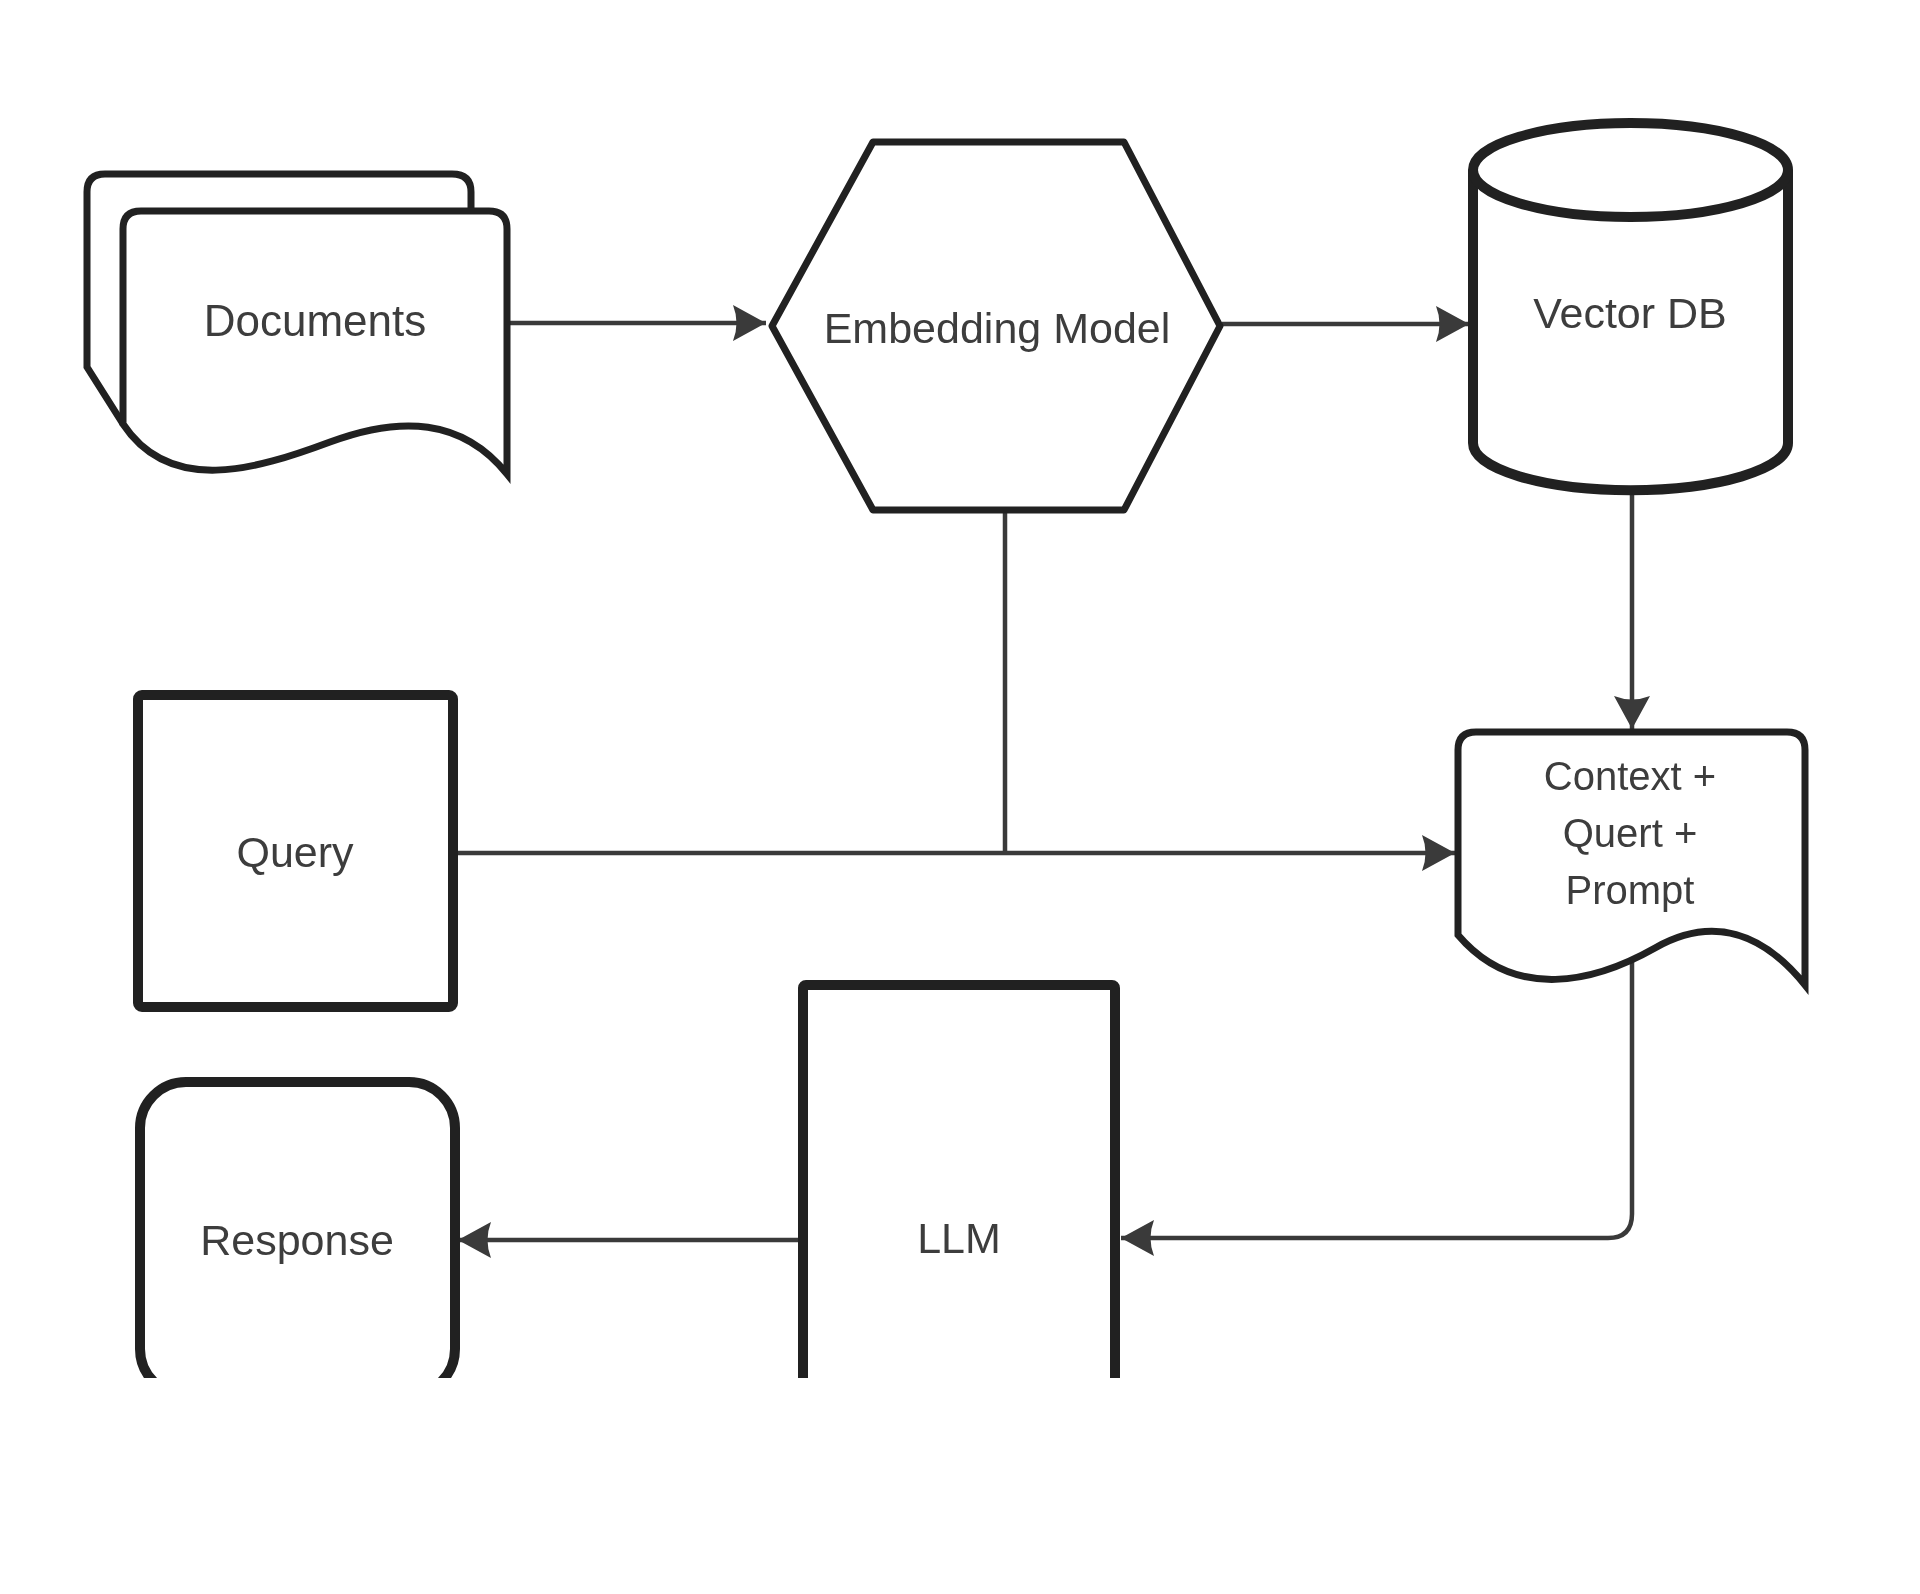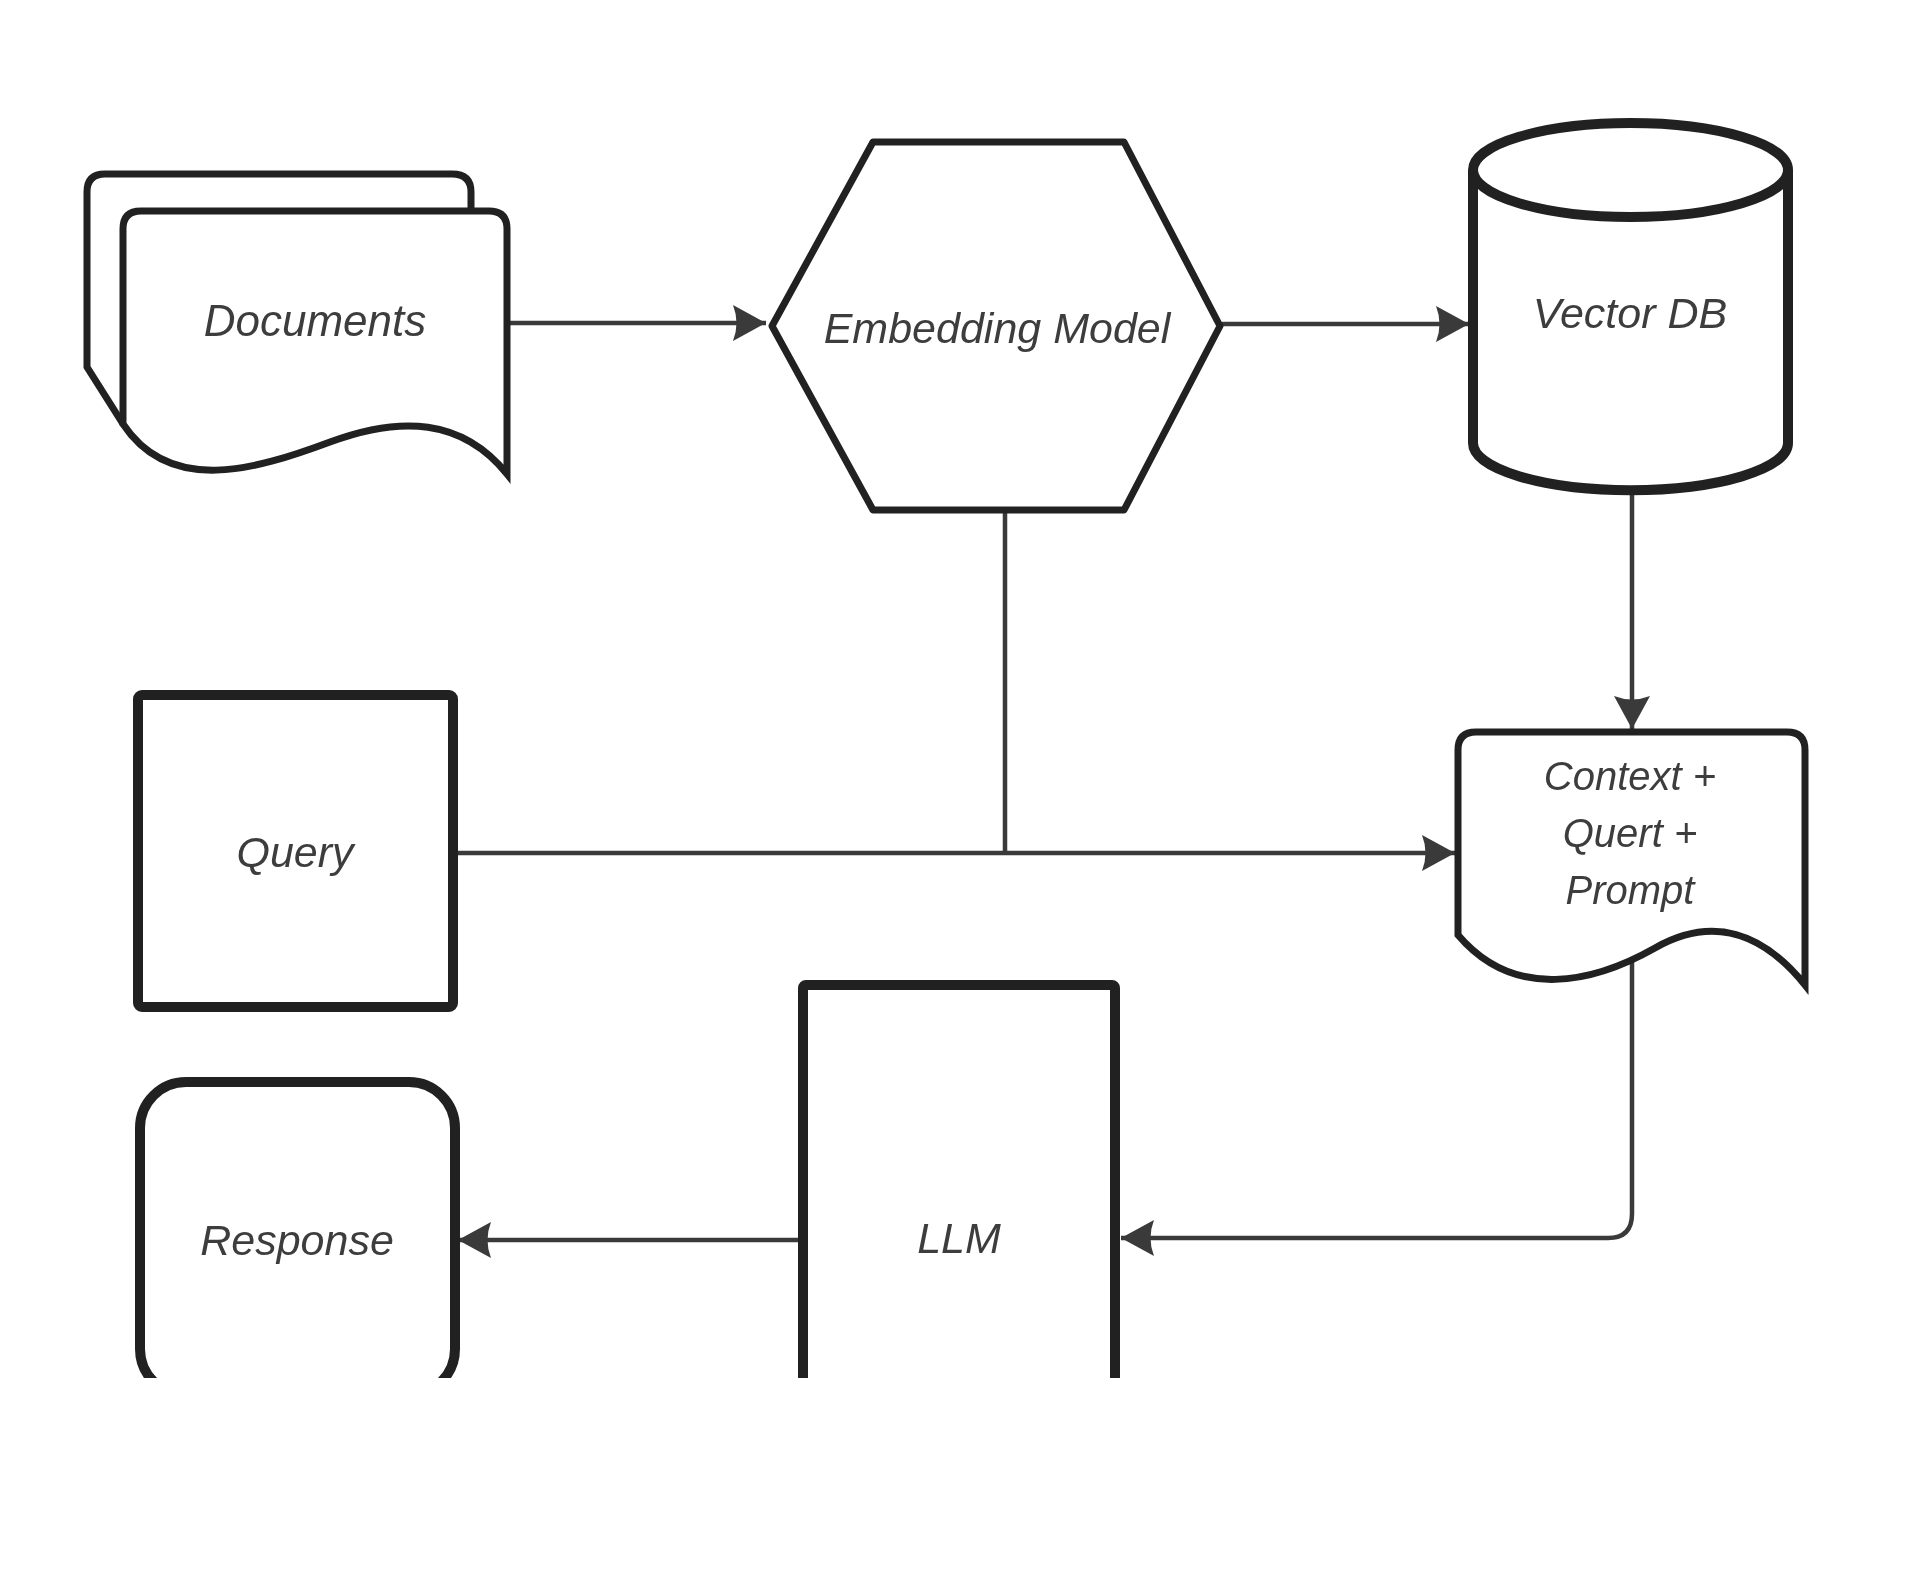--- a/index.html
+++ b/index.html
@@ -5,21 +5,20 @@
   html, body {
     margin: 0;
     padding: 0;
     background: #ffffff;
   }
   .diagram-wrap {
     width: 1920px;
     height: 1378px;
     background: #ffffff;
     position: relative;
-    font-style: italic;
   }
   svg {
     display: block;
   }
   .node-shape {
     fill: #ffffff;
     stroke: #212121;
   }
   .node-label {
     font-family: "Liberation Sans", "DejaVu Sans", sans-serif;

